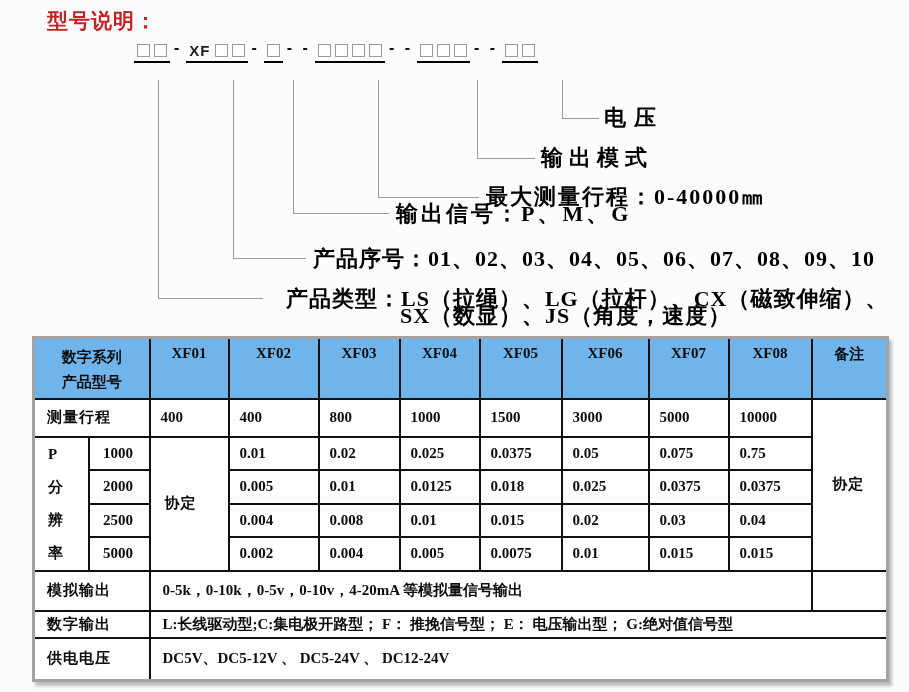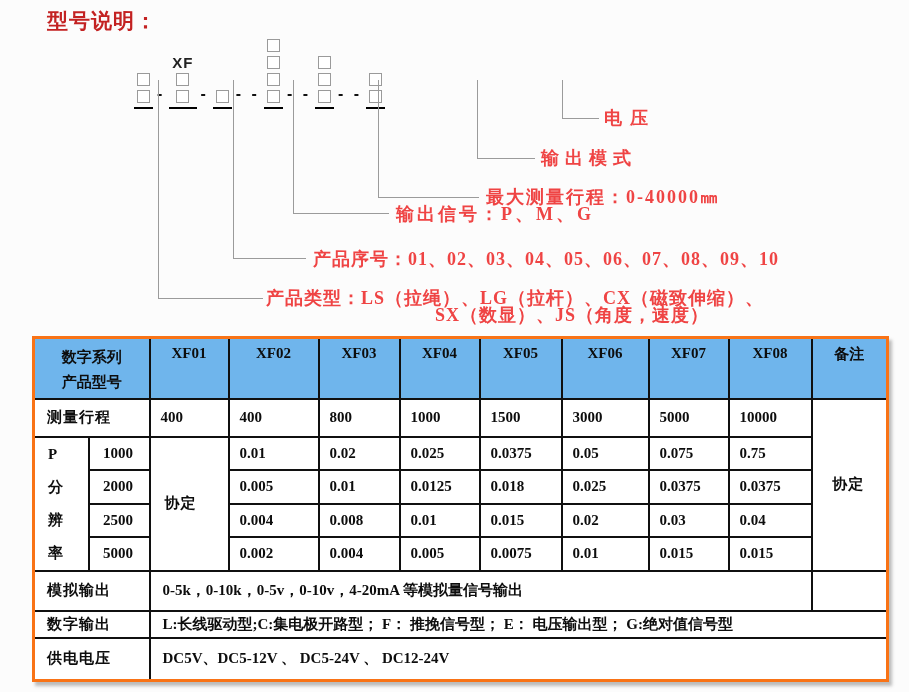--- a/index.html
+++ b/index.html
@@ -9,46 +9,46 @@
     font-family:"Liberation Serif","DejaVu Serif",serif;
     color:#111;
   }
   .title{
     position:absolute;left:47px;top:7px;
     font-family:Liberation Serif, serif;
     font-size:21px;font-weight:bold;color:#c32222;letter-spacing:1px;
   }
   
   .model-line{position:absolute;left:134px;top:39px;display:flex;align-items:flex-end;}
-  .mgroup{display:flex;align-items:center;gap:4px;border-bottom:2px solid #000;padding:0 3px 4px 3px;flex-direction:column;}
+  .mgroup{display:flex;align-items:center;gap:4px;border-bottom:2px solid #000;padding:0 3px 4px 3px;}
   .gtxt{font-family:"Liberation Sans","DejaVu Sans",sans-serif;font-weight:bold;font-size:15px;letter-spacing:1px;color:#222;line-height:13px;}
   .mbox{width:13px;height:13px;border:1px solid #9a9a9a;background:#fff;box-sizing:border-box;}
   .msep{font-family:"Liberation Sans","DejaVu Sans",sans-serif;font-weight:bold;font-size:16px;color:#111;margin:0 4px;padding-bottom:6px;letter-spacing:3px;white-space:pre;}
   
   .conn{position:absolute;border-left:1px solid #9b9b9b;border-bottom:1px solid #9b9b9b;}
   #conn-voltage{left:562px;top:80px;width:36px;height:38px;}
   #conn-output-mode{left:477px;top:80px;width:57px;height:78px;}
   #conn-max-stroke{left:378px;top:80px;width:100px;height:117px;}
   #conn-output-signal{left:293px;top:80px;width:95px;height:133px;}
   #conn-serial{left:233px;top:80px;width:72px;height:178px;}
   #conn-product-type{left:158px;top:80px;width:104px;height:218px;}
   
-  .callout{position:absolute;font-size:18px;font-weight:bold;color:#ef4444;letter-spacing:2px;line-height:18px;white-space:nowrap;}
+  .callout{position:absolute;font-size:22px;font-weight:bold;color:#000000;letter-spacing:2px;line-height:18px;white-space:nowrap;}
   #callout-voltage{left:604px;top:109px;letter-spacing:8px;}
   #callout-output-mode{left:541px;top:149px;letter-spacing:6px;}
   #callout-max-stroke{left:486px;top:188px;}
   #callout-output-signal{left:396px;top:205px;letter-spacing:3px;}
   #callout-serial{left:313px;top:250px;letter-spacing:1px;}
-  #callout-product-type{left:266px;top:290px;letter-spacing:1px;line-height:17px;text-align:center;}
+  #callout-product-type{left:286px;top:290px;letter-spacing:1px;line-height:17px;}
   #callout-product-type .line2{margin-left:114px;}
   
   table{
     position:absolute;left:32px;top:336px;width:854px;
     border-collapse:collapse;table-layout:fixed;
-    border:3px solid #f97316;
+    border:3px solid #a3a3a3;
     box-shadow:3px 4px 3px rgba(110,110,110,.45);
     background:#fff;
   }
   td{
     border:2px solid #101010;
     font-weight:bold;font-size:15px;color:#0d0d0d;
     padding:0 2px 0 10px;vertical-align:middle;overflow:hidden;white-space:nowrap;
   }
   tr.head td{background:#6fb5ec;vertical-align:top;padding:6px 0 0 0;text-align:center;}
   td.corner{text-align:left;padding-left:8px;line-height:25px;}

